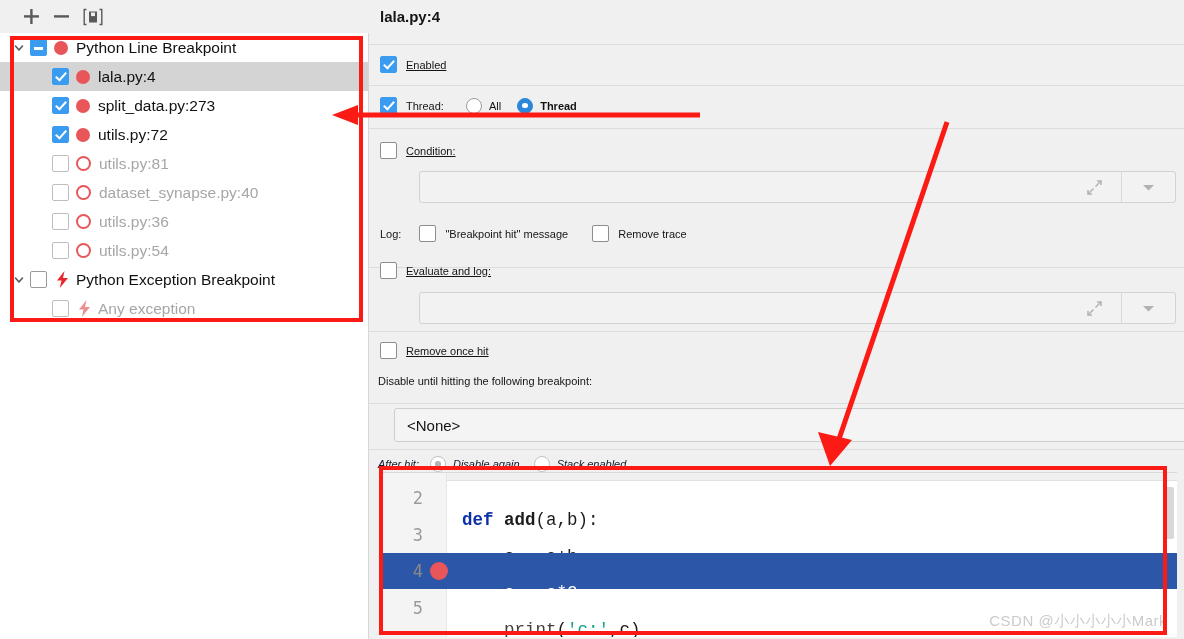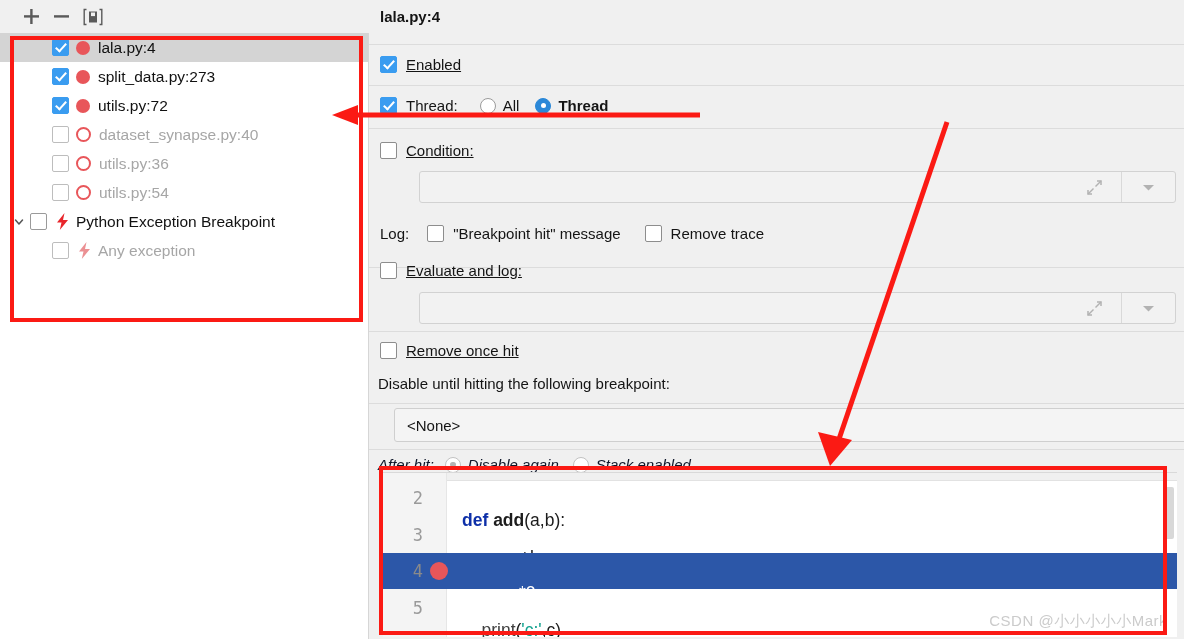--- a/index.html
+++ b/index.html
@@ -106,21 +106,21 @@
   }
   .rp-title{
     position:absolute;left:11px;top:8px;
     font-weight:bold;font-size:15px;color:#141414;
   }
   .sep{
     position:absolute;left:0;right:0;height:1px;background:#dcdcdc;
   }
 
   .row{position:absolute;display:flex;align-items:center;}
-  .lbl{font-size:15px;color:#141414;}
+  .lbl{font-size:11px;color:#141414;}
   .lbl.dim{color:#0f172a;font-style:italic;}
   .lbl.bold{font-weight:bold;}
   .u{text-decoration:underline;}
 
   .cb2{
     width:17px;height:17px;flex:none;
     border:1px solid #8d8d8d;border-radius:2px;
     background:#fff;box-sizing:border-box;
     margin-right:9px;position:relative;
   }
@@ -196,21 +196,21 @@
   }
   .ln{
     width:40px;text-align:right;padding-right:5px;
     font-size:17px;color:#9a9a9a;flex:none;
     font-family:"DejaVu Sans Mono", monospace;
   }
   .gut-icon{width:22px;flex:none;display:flex;align-items:center;justify-content:center;}
   .code-text{
     padding-left:12px;font-size:17.5px;
     color:#1c1c1c;white-space:pre;
-    font-family:Liberation Sans, sans-serif;
+    font-family:Liberation Mono, monospace;
     margin-top:44px;
   }
   .code-line.hl{background:#2c57a8;}
   .code-line.hl .ln{color:#8a8a8a;}
   .code-line.hl .code-text{color:#ffffff;}
   .gut-hl{background:#fdf6e3;}
   .kw{color:#0d2fa8;font-weight:bold;}
   .fn{color:#1d1d1d;font-weight:bold;}
   .builtin{color:#404040;}
   .str{color:#13a28f;}
@@ -259,20 +259,30 @@
           <path d="M3.5 1.5 L1.2 1.5 L1.2 16.5 L3.5 16.5" stroke="#5a5a5a" stroke-width="1.4" fill="none"></path>
           <path d="M16.5 1.5 L18.8 1.5 L18.8 16.5 L16.5 16.5" stroke="#5a5a5a" stroke-width="1.4" fill="none"></path>
           <rect x="6" y="3.5" width="8" height="11" fill="#5a5a5a"></rect>
           <rect x="8" y="4.5" width="4" height="3.6" fill="#f0f0f0"></rect>
         </svg>
       </div>
     </div>
 
     <div class="tree">
 
+      <div class="tree-row">
+        <span class="twisty">
+          <svg width="12" height="12" viewBox="0 0 12 12">
+              <path d="M2.5 4 L6 8 L9.5 4" stroke="#555" stroke-width="1.5" fill="none" stroke-linecap="round" stroke-linejoin="round"></path>
+            </svg>
+        </span>
+        <span class="cb partial"></span>
+        <span class="bp-dot"></span>
+        <span class="tree-label grp">Python Line Breakpoint</span>
+      </div>
 
       <div class="tree-row selected">
         <span class="twisty-spacer"></span>
         <span class="indent"></span>
         <span class="cb checked"></span>
         <span class="bp-dot"></span>
         <span class="tree-label">lala.py:4</span>
       </div>
 
 
@@ -285,20 +295,27 @@
       </div>
 
       <div class="tree-row">
         <span class="twisty-spacer"></span>
         <span class="indent"></span>
         <span class="cb checked"></span>
         <span class="bp-dot"></span>
         <span class="tree-label">utils.py:72</span>
       </div>
 
+      <div class="tree-row">
+        <span class="twisty-spacer"></span>
+        <span class="indent"></span>
+        <span class="cb dim"></span>
+        <span class="bp-dot hollow"></span>
+        <span class="tree-label dim">utils.py:81</span>
+      </div>
 
       <div class="tree-row">
         <span class="twisty-spacer"></span>
         <span class="indent"></span>
         <span class="cb dim"></span>
         <span class="bp-dot hollow"></span>
         <span class="tree-label dim">dataset_synapse.py:40</span>
       </div>
 
       <div class="tree-row">

